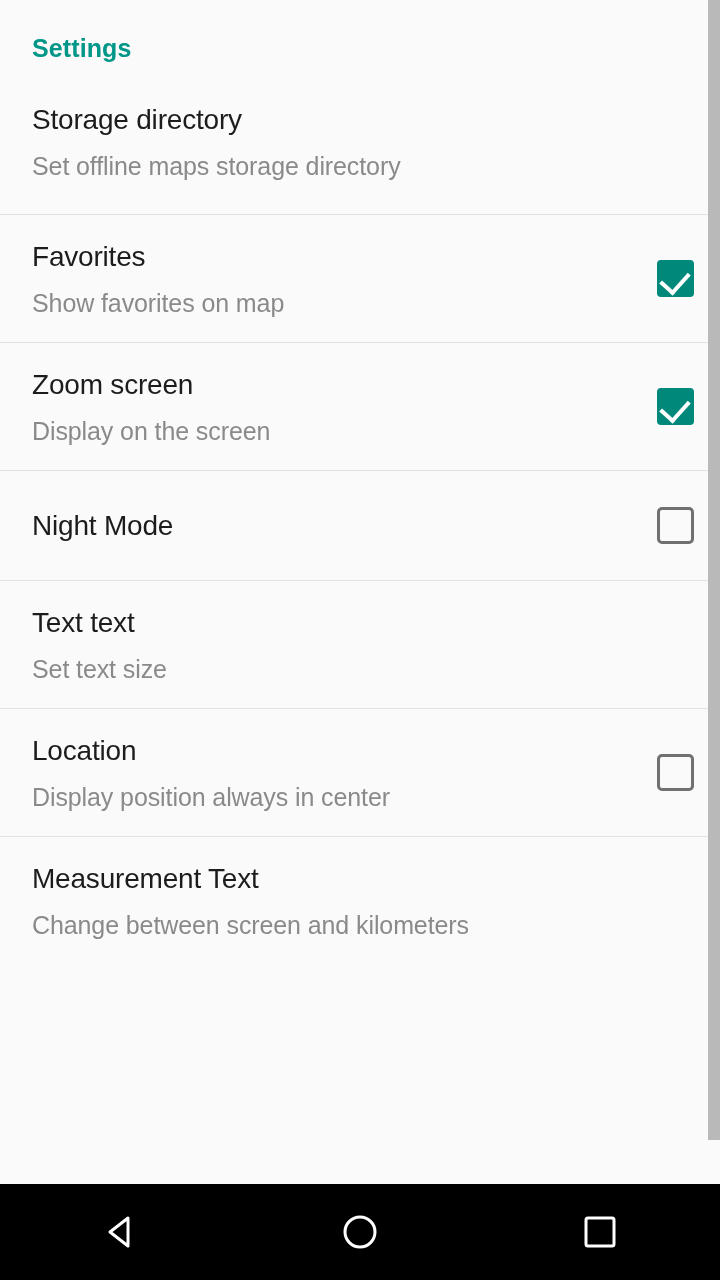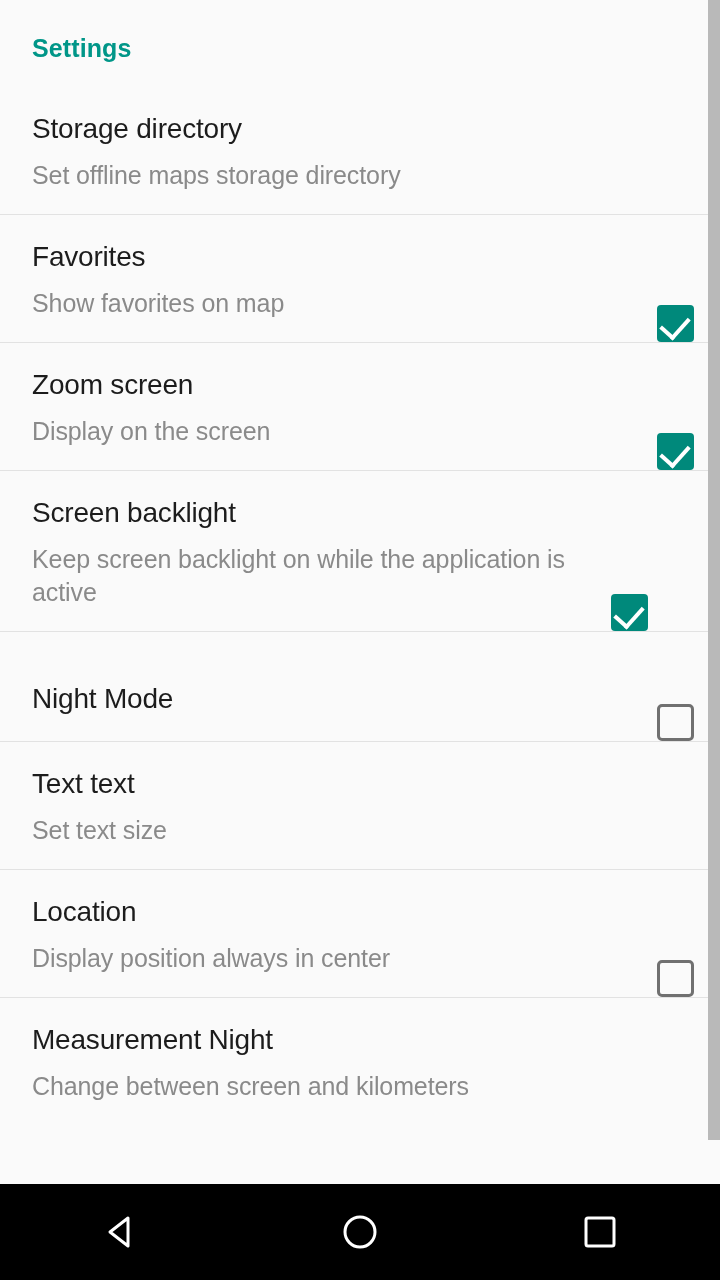--- a/index.html
+++ b/index.html
@@ -43,21 +43,21 @@
     color: #009688;
     font-size: 25px;
     font-weight: bold;
     letter-spacing: 0.1px;
     line-height: 28px;
   }
 
   .pref-row {
     position: relative;
     display: flex;
-    align-items: flex-end;
+    align-items: center;
     padding: 0 22px 0 32px;
     border-bottom: 1.5px solid #e2e2e2;
     background: #fafafa;
     min-height: 110px;
   }
 
   .pref-text {
     flex: 1 1 auto;
     padding: 22px 0;
     min-width: 0;
@@ -198,29 +198,20 @@
     <div class="pref-row">
       <div class="pref-text">
         <div class="pref-title">Zoom screen</div>
         <div class="pref-summary">Display on the screen</div>
       </div>
       <div class="cb-wrap">
         <div class="checkbox checked"></div>
       </div>
     </div>
 
-    <div class="pref-row">
-      <div class="pref-text" style="max-width:560px;">
-        <div class="pref-title">Screen backlight</div>
-        <div class="pref-summary">Keep screen backlight on while the application is active</div>
-      </div>
-      <div class="cb-wrap">
-        <div class="checkbox checked"></div>
-      </div>
-    </div>
 
     <div class="pref-row">
       <div class="pref-text">
         <div class="pref-title">Night Mode</div>
       </div>
       <div class="cb-wrap">
         <div class="checkbox unchecked"></div>
       </div>
     </div>
 
@@ -236,21 +227,21 @@
         <div class="pref-title">Location</div>
         <div class="pref-summary">Display position always in center</div>
       </div>
       <div class="cb-wrap">
         <div class="checkbox unchecked"></div>
       </div>
     </div>
 
     <div class="pref-row" id="row-measurement">
       <div class="pref-text">
-        <div class="pref-title">Measurement Night</div>
+        <div class="pref-title">Measurement Text</div>
         <div class="pref-summary">Change between screen and kilometers</div>
       </div>
     </div>
 
     <div id="scrollbar-track">
       <div id="scrollbar-thumb"></div>
     </div>
 
   </div>
 

